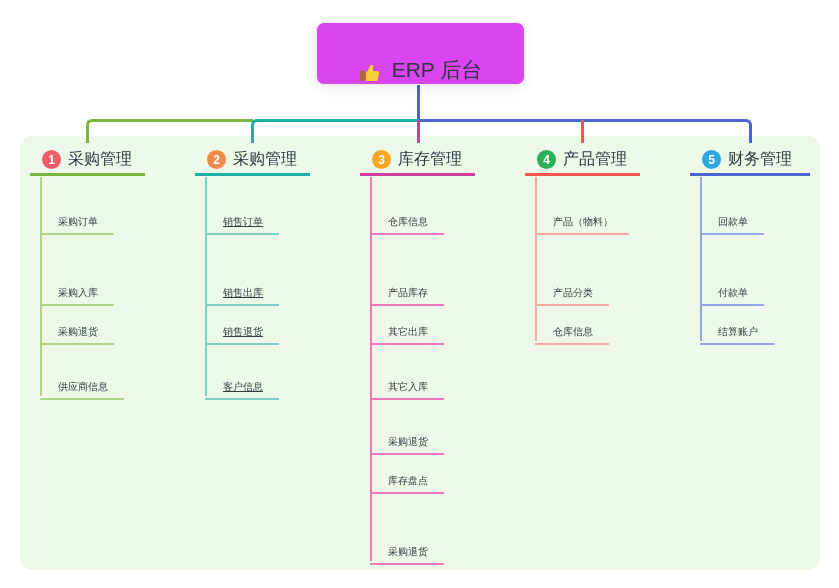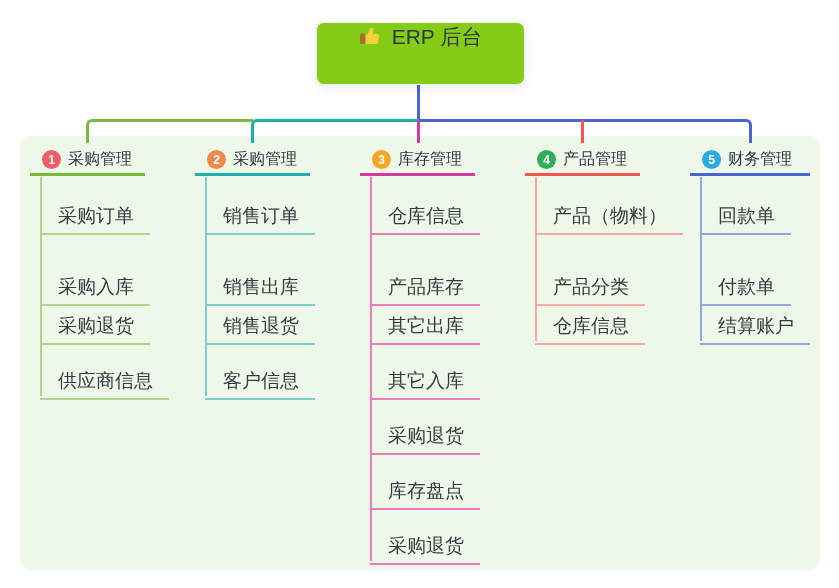--- a/index.html
+++ b/index.html
@@ -12,23 +12,23 @@
 
   
   .panel{
     position:absolute;left:20px;top:136px;width:800px;height:434px;
     background:#edf8e8;border-radius:12px;
   }
 
   
   .root-card{
     position:absolute;left:316px;top:22px;width:207px;height:61px;
-    background:#84cc16;border:1px solid #f1f1f3;border-radius:8px;
+    background:#d946ef;border:1px solid #f1f1f3;border-radius:8px;
     box-shadow:0 3px 12px rgba(60,70,90,.10);
-    display:flex;align-items:flex-start;justify-content:center;gap:9px;
+    display:flex;align-items:flex-end;justify-content:center;gap:9px;
     font-size:21px;color:#2f3542;font-weight:500;
   }
   .thumb-icon{width:24px;height:24px;flex:0 0 auto;}
 
   
   .drop{position:absolute;width:3px;}
   .drop-root{left:417px;top:83px;height:37px;background:#4a64d2;}
   .drop-magenta{left:417px;top:120px;height:23px;background:#d13a9e;}
   .drop-salmon{left:581px;top:120px;height:23px;background:#f4564f;}
   .corner{position:absolute;height:24px;box-sizing:border-box;}
@@ -70,29 +70,29 @@
   .v3{left:370px;height:384px;background:#ee79bd;}
   .v4{left:535px;height:164px;background:#f9a9a4;}
   .v5{left:700px;height:164px;background:#93a5e2;}
 
   
   .child{
     position:absolute;height:27px;box-sizing:content-box;
     display:flex;align-items:flex-end;
     padding:0 16px 4px 18px;
     border-bottom:2px solid #000;
-    font-size:19px;color:#363b42;white-space:nowrap;
+    font-size:10px;color:#363b42;white-space:nowrap;
   }
   .cb1{left:40px;border-bottom-color:#aed58c;}
-  .cb2{left:205px;border-bottom-color:#7dcfc8;}
+  .cb2{left:205px;border-bottom-color:#7dcfc8;text-decoration:underline;}
   .cb3{left:370px;border-bottom-color:#ee79bd;}
   .cb4{left:535px;border-bottom-color:#f9a9a4;text-align:center;}
   .cb5{left:700px;border-bottom-color:#93a5e2;text-align:right;}
   .r0{top:202px;}.r1{top:273px;}.r2{top:312px;}.r3{top:367px;}
-  .r4{top:422px;}.r5{top:477px;}.r6{top:532px;}
+  .r4{top:422px;}.r5{top:461px;}.r6{top:532px;}
 </style>
 </head>
 <body>
 
 <div class="panel"></div>
 
 <div class="drop drop-root"></div>
 <div class="corner cnr-green"></div>
 <div class="corner cnr-teal"></div>
 <div class="corner cnr-blue"></div>

